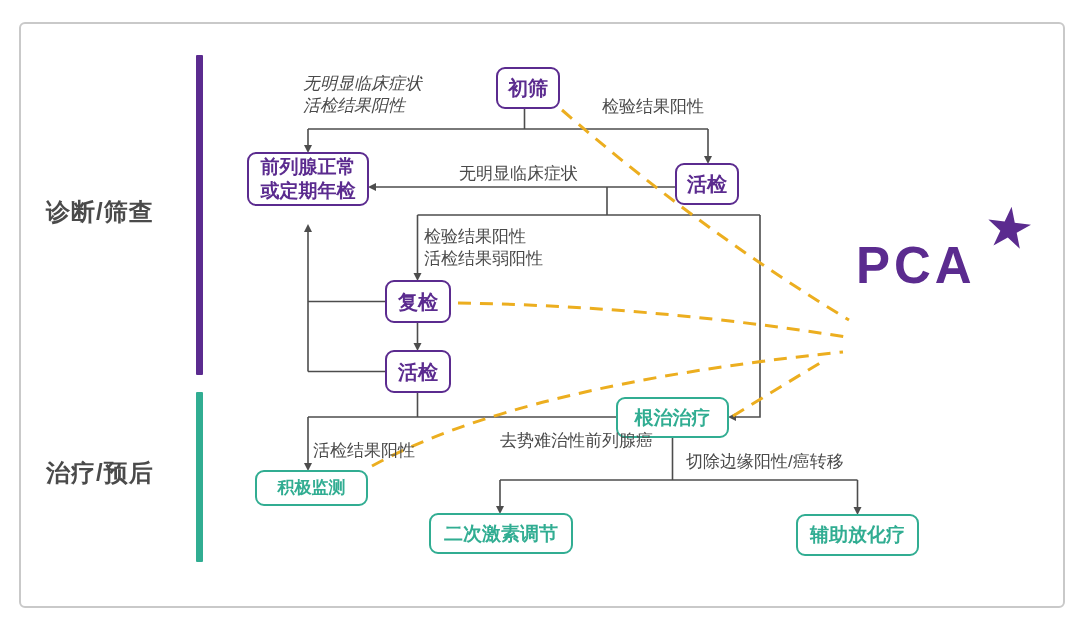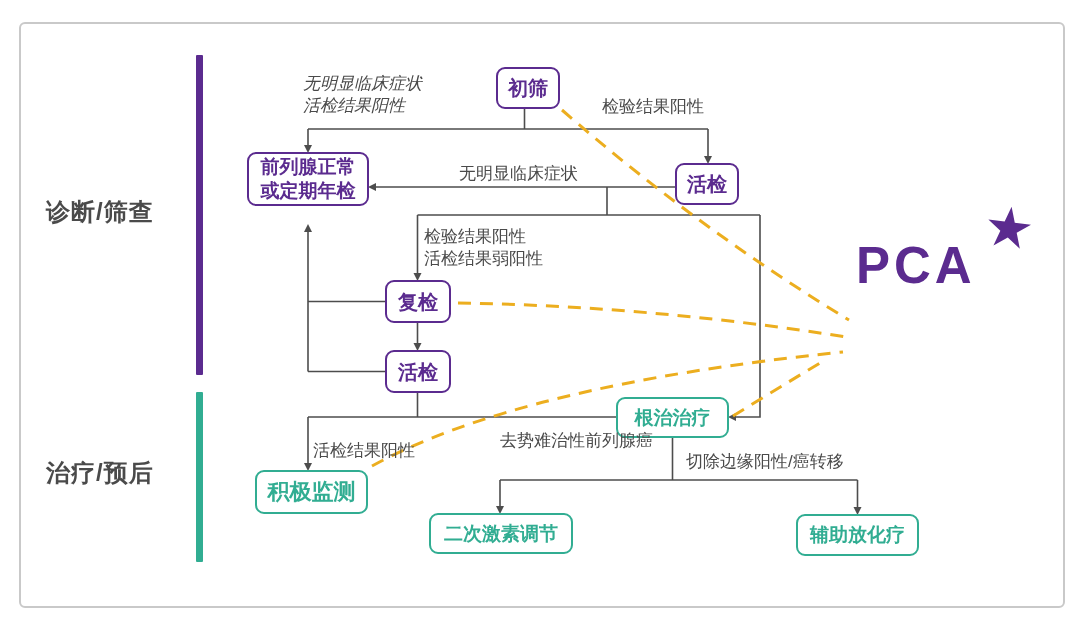--- a/index.html
+++ b/index.html
@@ -23,21 +23,21 @@
         display:flex;flex-direction:column;align-items:center;justify-content:center;
         font-weight:bold;font-size:20px;line-height:24px;text-align:center;}
   .node.purple{border-color:var(--purple);color:var(--purple);}
   .node.teal{border-color:var(--teal);color:var(--teal);}
   .n-chushai{left:496px;top:67px;width:64px;height:42px;text-align:center;}
   .n-huojian1{left:675px;top:163px;width:64px;height:42px;}
   .n-normal{left:247px;top:152px;width:122px;height:54px;font-size:19px;}
   .n-fujian{left:385px;top:280px;width:66px;height:43px;text-align:right;}
   .n-huojian2{left:385px;top:350px;width:66px;height:43px;}
   .n-genzhi{left:616px;top:397px;width:113px;height:41px;font-size:19px;}
-  .n-jiji{left:255px;top:470px;width:113px;height:44px;font-size:22px;}
+  .n-jiji{left:255px;top:470px;width:113px;height:36px;font-size:17px;}
   .n-erci{left:429px;top:513px;width:144px;height:41px;font-size:19px;}
   .n-fuzhu{left:796px;top:514px;width:123px;height:42px;font-size:19px;}
   .elabel{position:absolute;font-size:17px;line-height:22px;color:var(--text);white-space:nowrap;}
   .e-nosym{left:303px;top:73px;font-style:italic;}
   .e-testpos{left:602px;top:96px;}
   .e-bioneg{left:459px;top:163px;}
   .e-retest{left:424px;top:226px;}
   .e-biopos{left:313px;top:440px;}
   .e-castr{left:500px;top:430px;}
   .e-margin{left:686px;top:451px;}

